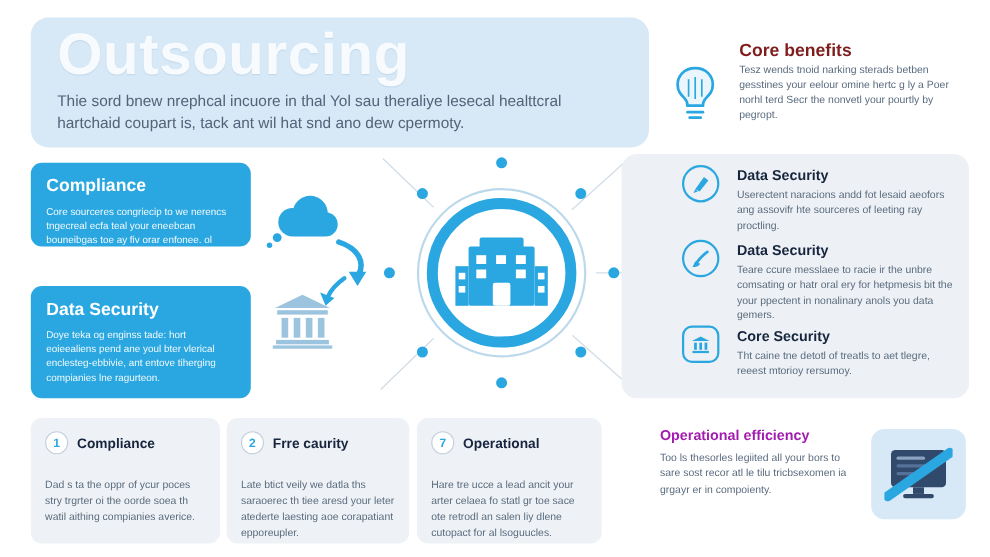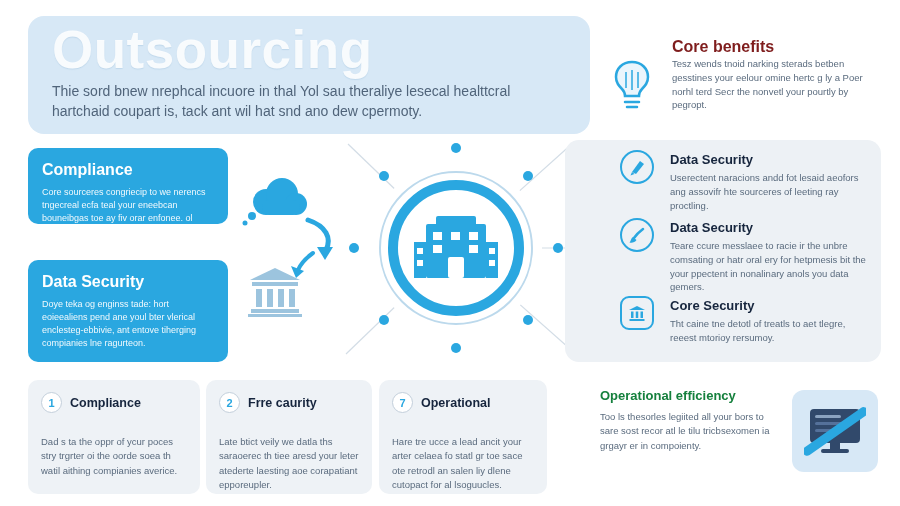--- a/index.html
+++ b/index.html
@@ -47,21 +47,21 @@
   
   .bottom-card{position:absolute;top:380px;height:114px;background:#eef2f6;border-radius:10px;padding:12px 13px;}
   .bc1{left:28px;width:172px;}
   .bc2{left:206px;width:166px;}
   .bc3{left:379px;width:168px;}
   .bc-head{display:flex;align-items:center;gap:8px;}
   .num-badge{width:21px;height:21px;border-radius:50%;background:#ffffff;border:1px solid #c3cfdb;color:#2aa7e0;font-size:11px;font-weight:700;display:flex;align-items:center;justify-content:center;flex:0 0 auto;}
   .bc-title{font-size:12.5px;font-weight:700;color:#16253d;}
   .bc-body{font-size:9.5px;color:#5a6b7e;line-height:1.5;margin-top:22px;}
 
-  .block4-title{position:absolute;left:600px;top:388px;font-size:13px;font-weight:700;color:#15803d;}
+  .block4-title{position:absolute;left:600px;top:388px;font-size:13px;font-weight:700;color:#a21caf;}
   .block4-body{position:absolute;left:600px;top:410px;width:184px;font-size:9.5px;color:#5a6b7e;line-height:1.5;}
   .monitor-box{position:absolute;left:792px;top:390px;width:86px;height:82px;background:#d7e8f6;border-radius:12px;display:flex;align-items:center;justify-content:center;}
 </style>
 </head>
 <body>
 
 <div class="canvas">
 
   <section class="header-panel">
     <h1 class="main-title">Outsourcing</h1>

